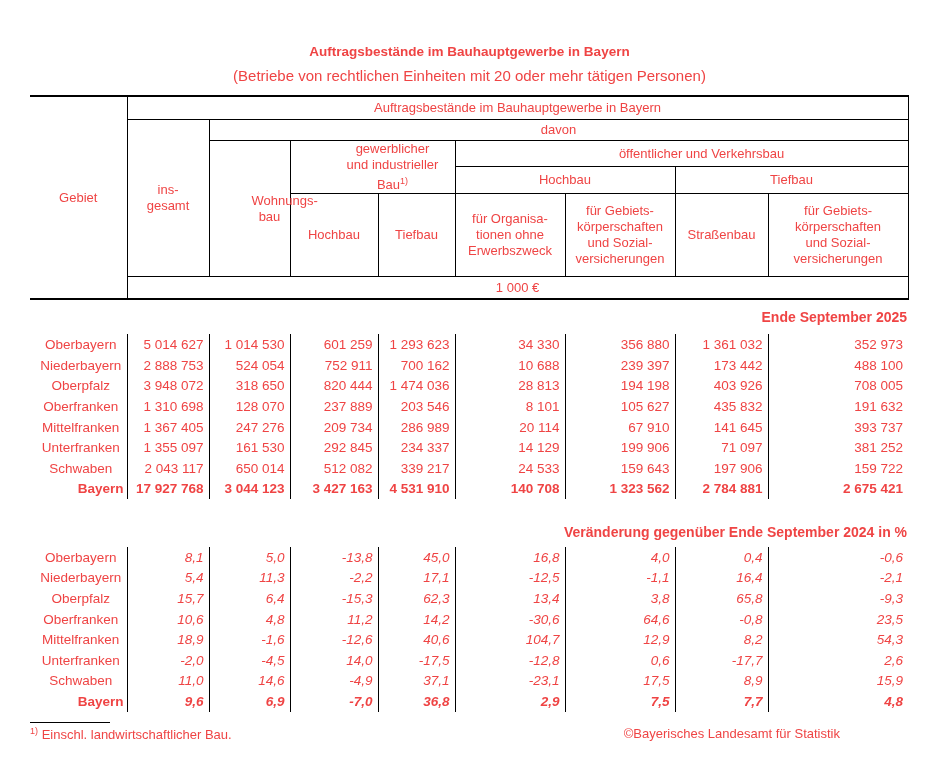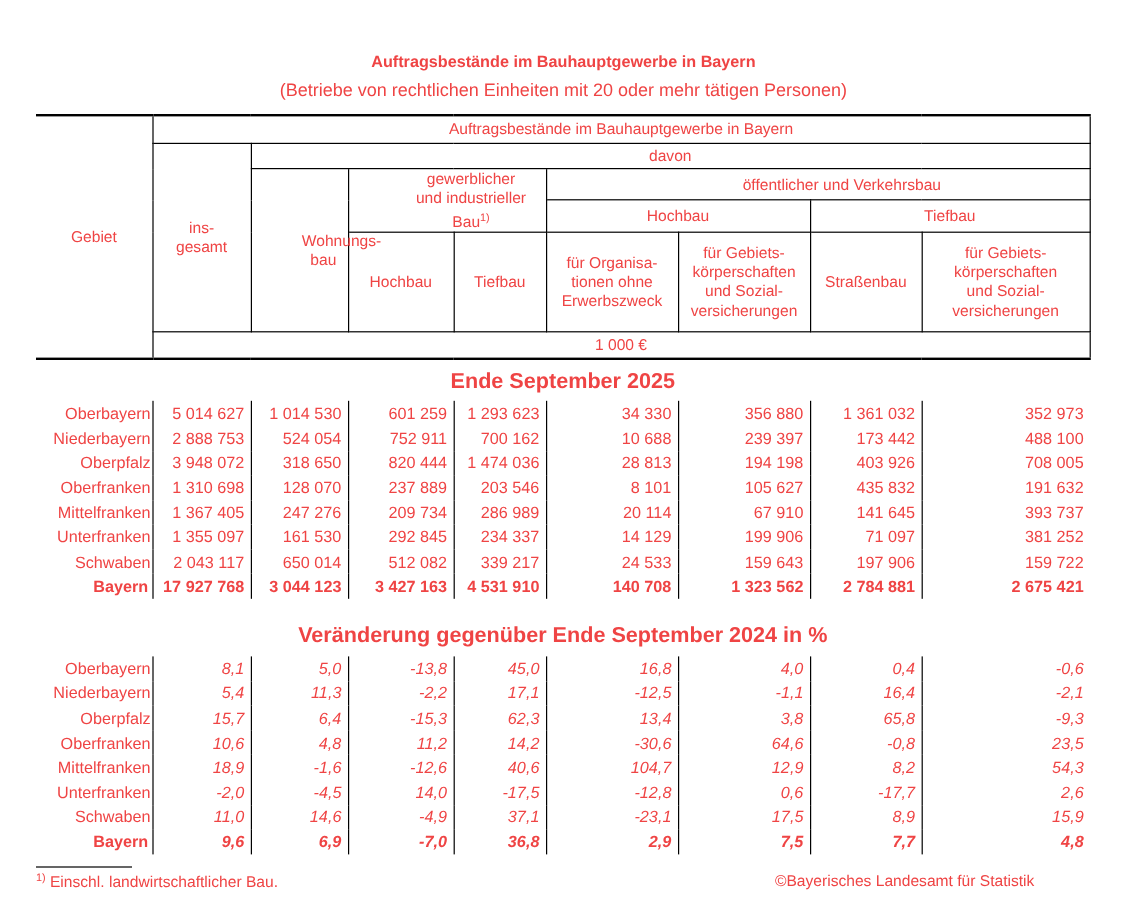--- a/index.html
+++ b/index.html
@@ -37,35 +37,35 @@
   tr.hr5 td { height: 82px; }
   tr.hr6 td { height: 21px; border-bottom: 2px solid #000; }
   td.gebiet {
     border-left: none !important;
     border-top: 2px solid #000;
     border-bottom: 2px solid #000;
   }
 
   tbody td { border: none; font-size: 13.5px; vertical-align: middle; }
   tr.section-row td {
-    font-weight: bold; text-align: center; font-size: 18px;
+    font-weight: bold; text-align: right; font-size: 14px;
     height: 32px; vertical-align: middle;
   }
   tr.section-row.tall td { height: 40px; vertical-align: bottom; padding-bottom: 7px; }
   tr.data-row { height: 20.6px; }
-  tr.data-row td.lbl { text-align: right; padding-left: 6px; }
+  tr.data-row td.lbl { text-align: center; padding-left: 6px; }
   tr.data-row td.val { text-align: right; padding-right: 5px; border-left: 1px solid #000; }
   tr.total td { font-weight: bold; }
   tr.total td.lbl { text-align: right; padding-right: 3px; }
   tr.pct td.val { font-style: italic; }
 
   .footrule { width: 80px; border-top: 1px solid #000; margin: 10px 0 0 30px; }
   .footer-row {
     display: flex; justify-content: space-between;
-    margin: 3px 77px 0 30px;
+    margin: 3px 99px 0 30px;
     font-size: 13px;
   }
   .footnote sup { font-size: 9px; }
 </style>
 </head>
 <body>
 
 <div class="page">
 
   <div class="title">Auftragsbestände im Bauhauptgewerbe in Bayern</div>

